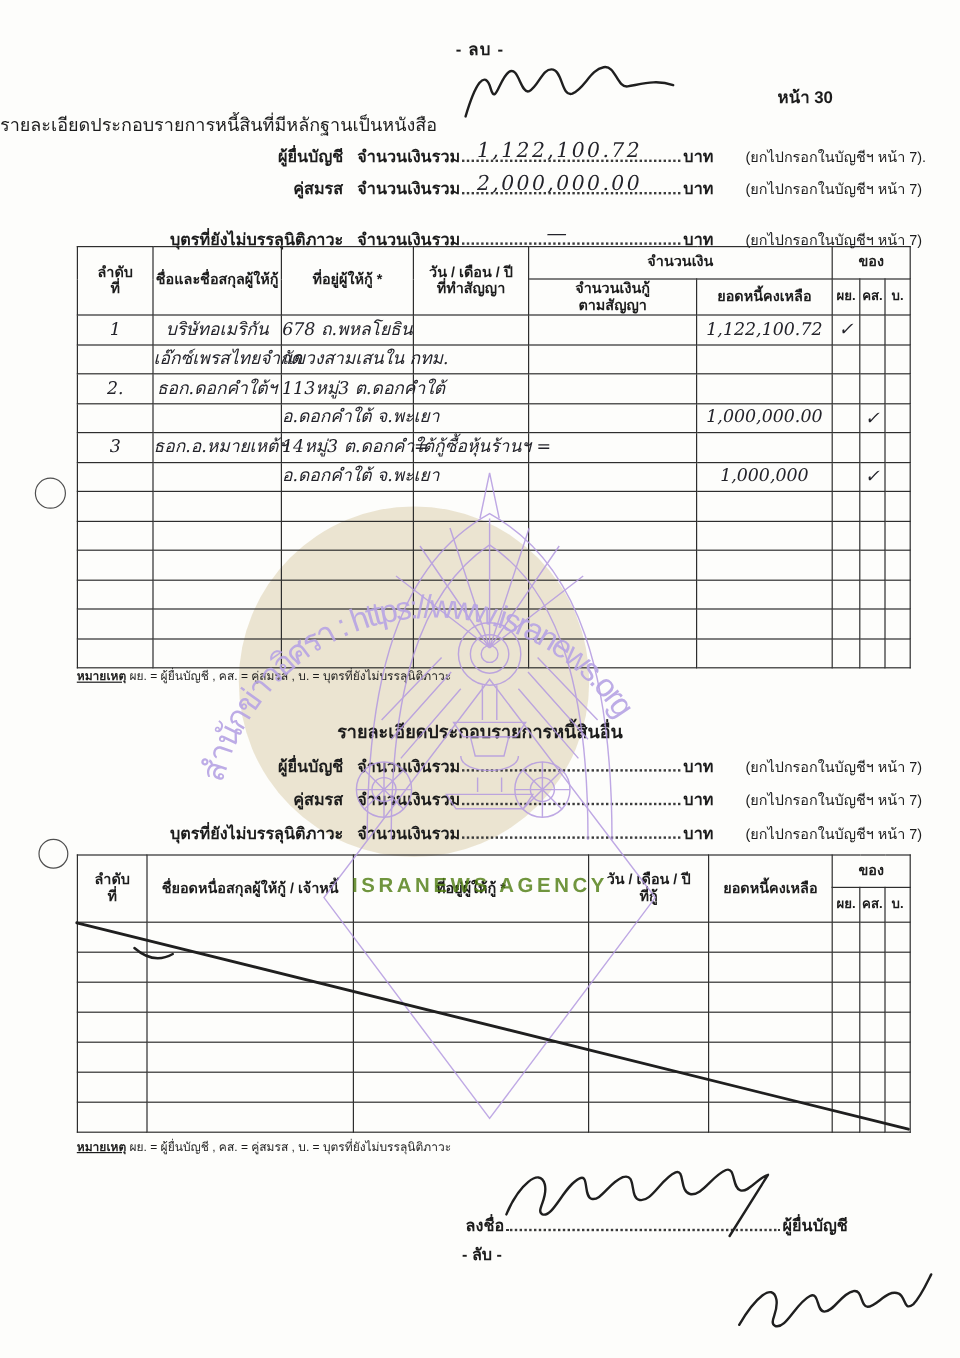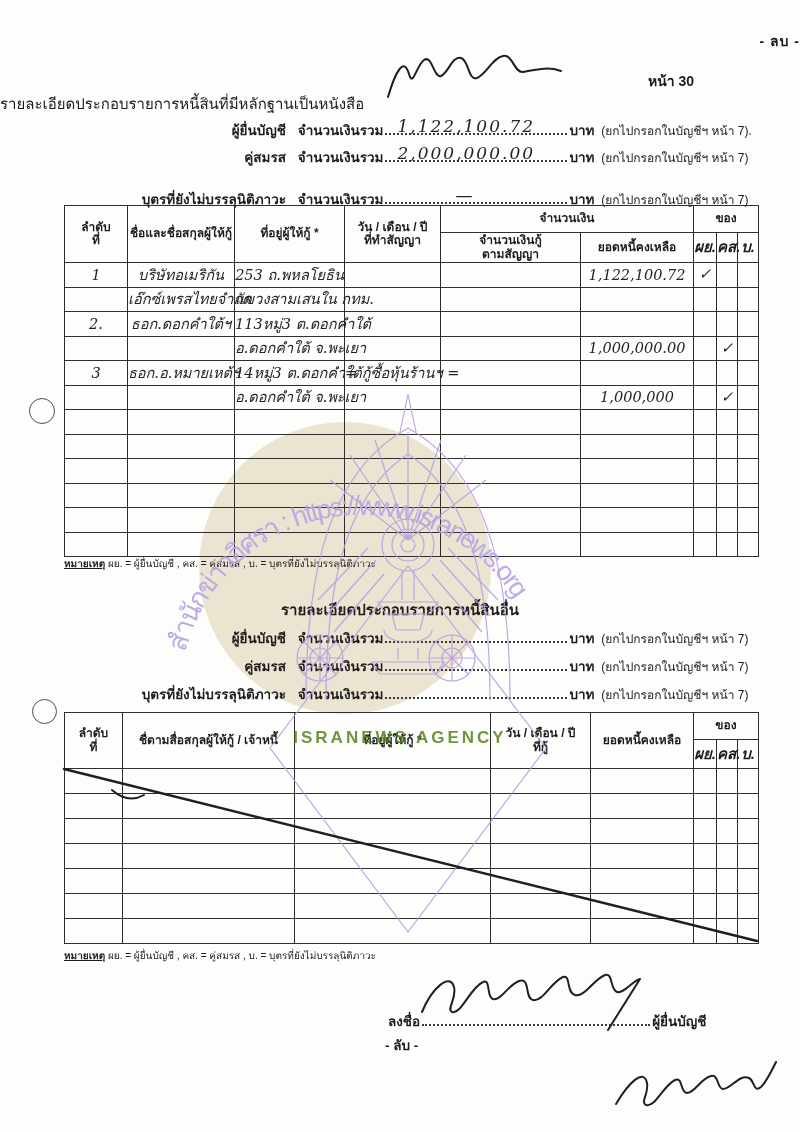--- a/index.html
+++ b/index.html
@@ -3,47 +3,47 @@
 <meta charset="utf-8">
 <style>
   html,body{margin:0;padding:0;}
   body{
     width:800px;height:1132px;position:relative;overflow:hidden;
     background:#fdfdfb;color:#1c1c1c;
     font-family:"Liberation Sans","DejaVu Sans",sans-serif;
   }
   .abs{position:absolute;}
   
-  .mark-top{left:0;right:0;top:30px;text-align:right;font-size:14px;font-weight:bold;letter-spacing:1px;}
+  .mark-top{left:0;right:0;top:30px;text-align:center;font-size:14px;font-weight:bold;letter-spacing:1px;}
   .pageno{left:648px;top:70px;font-size:14px;font-weight:bold;}
   .title1{left:0;right:0;top:92px;font-size:15px;font-weight:normal;}
   .title2{left:0;right:0;top:598px;text-align:center;font-size:15px;font-weight:bold;}
   .sumline{left:0;top:0;width:800px;height:24px;font-size:13.5px;white-space:nowrap;}
   .sl-label{display:inline-block;width:286px;text-align:right;font-weight:bold;font-size:13.5px;}
   .sl-prefix{font-weight:bold;margin-left:8px;margin-top:41px;}
   .dotline{display:inline-block;width:182px;border-bottom:2px dotted #3a3a3a;height:14px;position:relative;vertical-align:baseline;margin:0 2px;}
   .hw-val{position:absolute;left:12px;bottom:-3px;font-family:"DejaVu Serif",serif;font-style:italic;font-size:17px;color:#23232a;white-space:nowrap;letter-spacing:2px;}
   .sl-unit{font-weight:bold;}
-  .sl-note{font-size:12px;margin-left:3px;}
+  .sl-note{font-size:12px;margin-left:23px;}
   
   table{border-collapse:collapse;table-layout:fixed;}
   #t1{left:64px;top:205px;width:694px;}
   #t2{left:64px;top:712px;width:694px;}
   th,td{border:1.4px solid #2e2e2e;padding:0;font-size:12px;line-height:1.12;text-align:center;vertical-align:middle;}
   th{font-weight:bold;white-space:pre-line;}
   #t1 thead tr:first-child{height:27px;}
   #t1 thead tr:last-child{height:30px;}
   #t1 tbody tr{height:24.5px;}
   #t2 thead tr:first-child{height:27px;}
   #t2 thead tr:last-child{height:29px;}
   #t2 tbody tr{height:25px;}
   td .inner{display:inline-block;white-space:nowrap;}
   .hw{font-family:"DejaVu Serif",serif;font-style:italic;font-size:14.5px;color:#23232a;}
   .chk{font-size:15px;font-style:italic;}
-  .smallhdr{font-size:15px;font-style:italic;}
+  .smallhdr{font-size:11px;}
   
   .notes{left:64px;width:694px;text-align:left;font-size:10px;white-space:nowrap;}
   .note-label{text-decoration:underline;font-weight:bold;}
   
   .signline{left:388px;top:1010px;font-size:13.5px;white-space:nowrap;font-weight:bold;}
   .sig-dots{display:inline-block;width:228px;border-bottom:2px dotted #3a3a3a;height:13px;margin:0 2px;}
   .mark-bottom{left:385px;top:1034px;font-size:13.5px;font-weight:bold;}
   
   .agency{left:0;right:0;top:728px;text-align:center;font-size:17px;font-weight:bold;letter-spacing:3px;color:#4d7c0f;opacity:.8;}
   .punch{border:1.4px solid #4f4f4f;border-radius:50%;background:transparent;}
@@ -108,21 +108,21 @@
         <th>ยอดหนี้คงเหลือ</th>
         <th class="smallhdr">ผย.</th>
         <th class="smallhdr">คส.</th>
         <th class="smallhdr">บ.</th>
       </tr>
     </thead>
     <tbody>
         <tr>
           <td><span class="inner hw">1</span></td>
           <td><span class="inner hw">บริษัทอเมริกัน</span></td>
-          <td><span class="inner hw">253 ถ.พหลโยธิน</span></td>
+          <td><span class="inner hw">678 ถ.พหลโยธิน</span></td>
           <td></td>
           <td></td>
           <td><span class="inner hw">1,122,100.72</span></td>
           <td><span class="inner hw chk">✓</span></td>
           <td></td>
           <td></td>
         </tr>
         <tr>
           <td></td>
           <td><span class="inner hw">เอ๊กซ์เพรสไทยจำกัด</span></td>
@@ -276,21 +276,21 @@
         <col style="width:100px">
       <col style="width:103px">
         <col style="width:23px">
         <col style="width:21px">
         <col style="width:21px">
     </colgroup>
     <thead>
       <tr>
         <th rowspan="2">ลำดับ
 ที่</th>
-        <th rowspan="2">ชื่ตามสื่อสกุลผู้ให้กู้ / เจ้าหนี้</th>
+        <th rowspan="2">ชื่ยอดหนื่อสกุลผู้ให้กู้ / เจ้าหนี้</th>
         <th rowspan="2">ที่อยู่ผู้ให้กู้ *</th>
         <th rowspan="2">วัน / เดือน / ปี
 ที่กู้</th>
         <th rowspan="2">ยอดหนี้คงเหลือ</th>
         <th colspan="3">ของ</th>
       </tr>
       <tr>
         <th class="smallhdr">ผย.</th>
         <th class="smallhdr">คส.</th>
         <th class="smallhdr">บ.</th>

